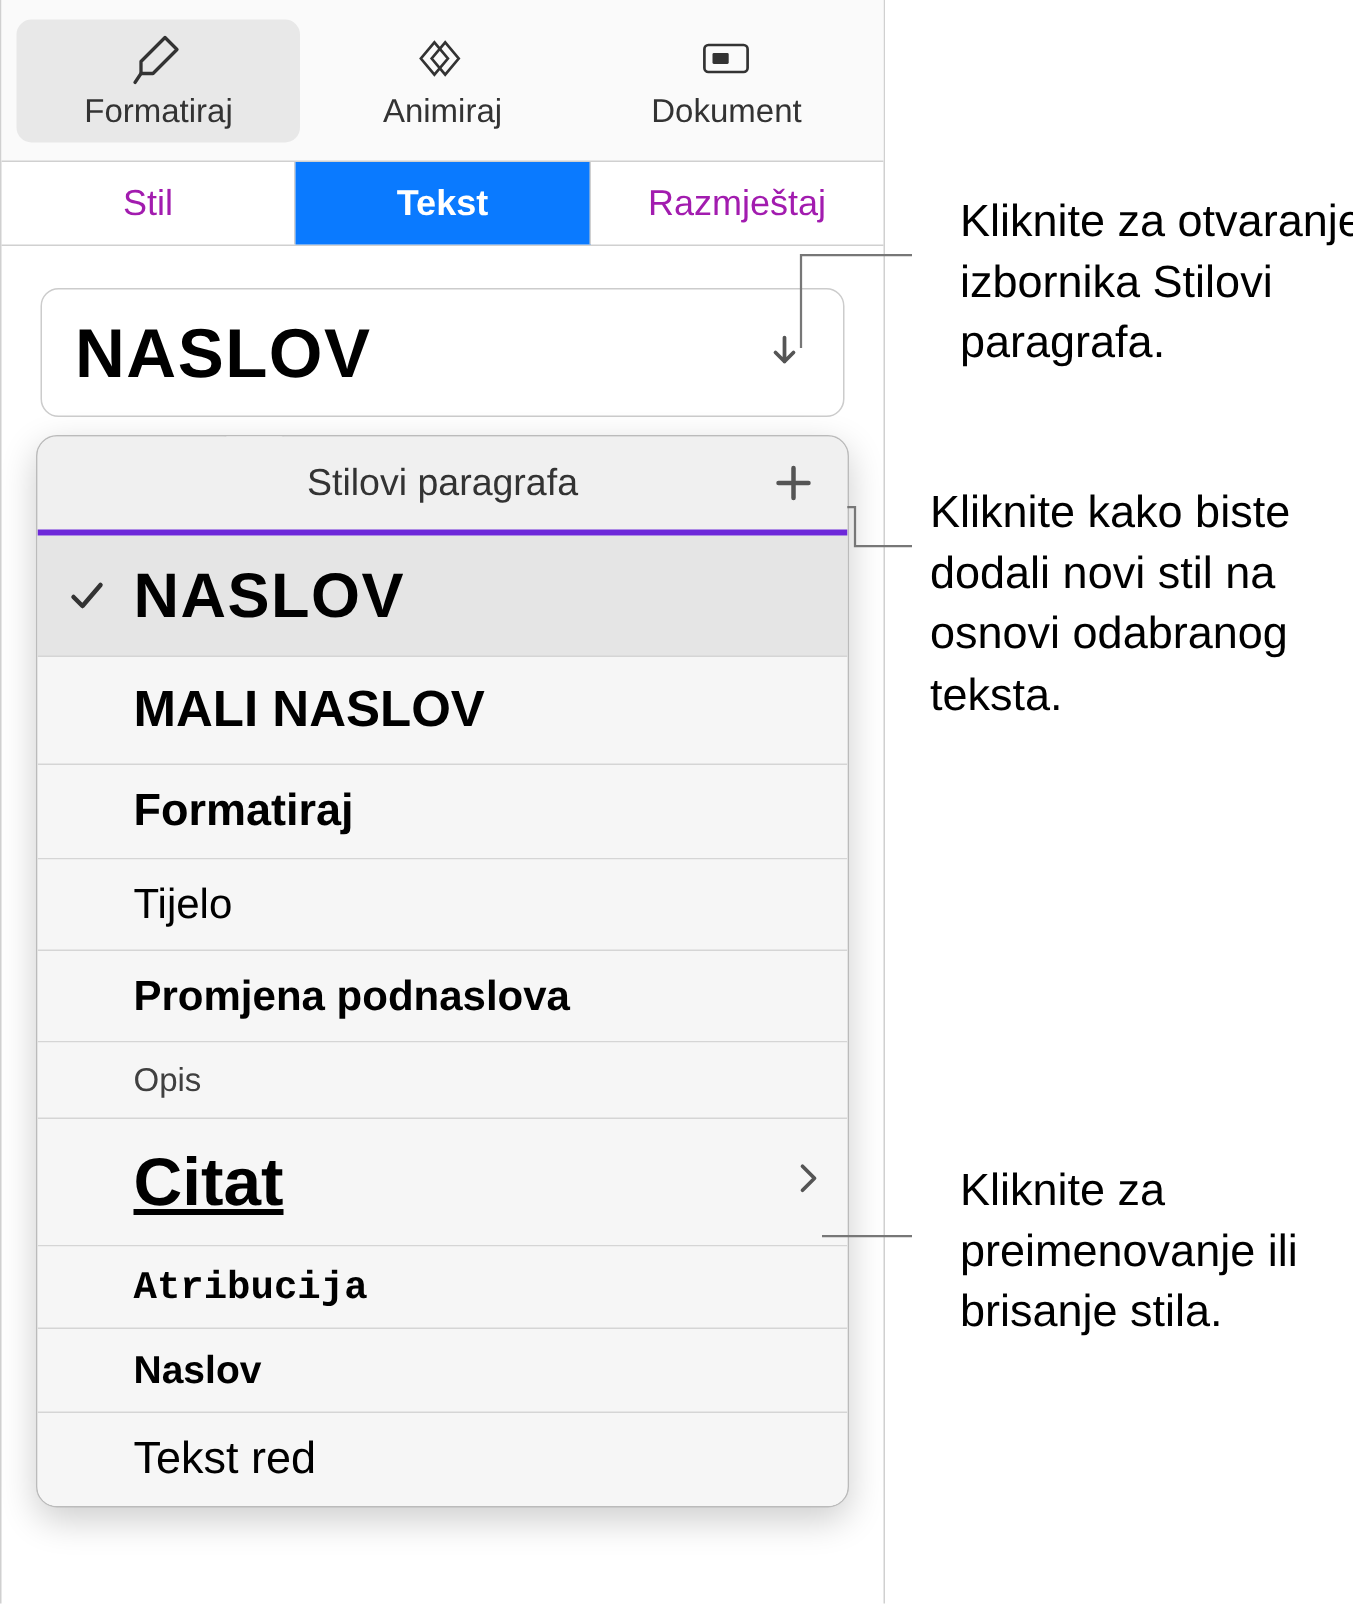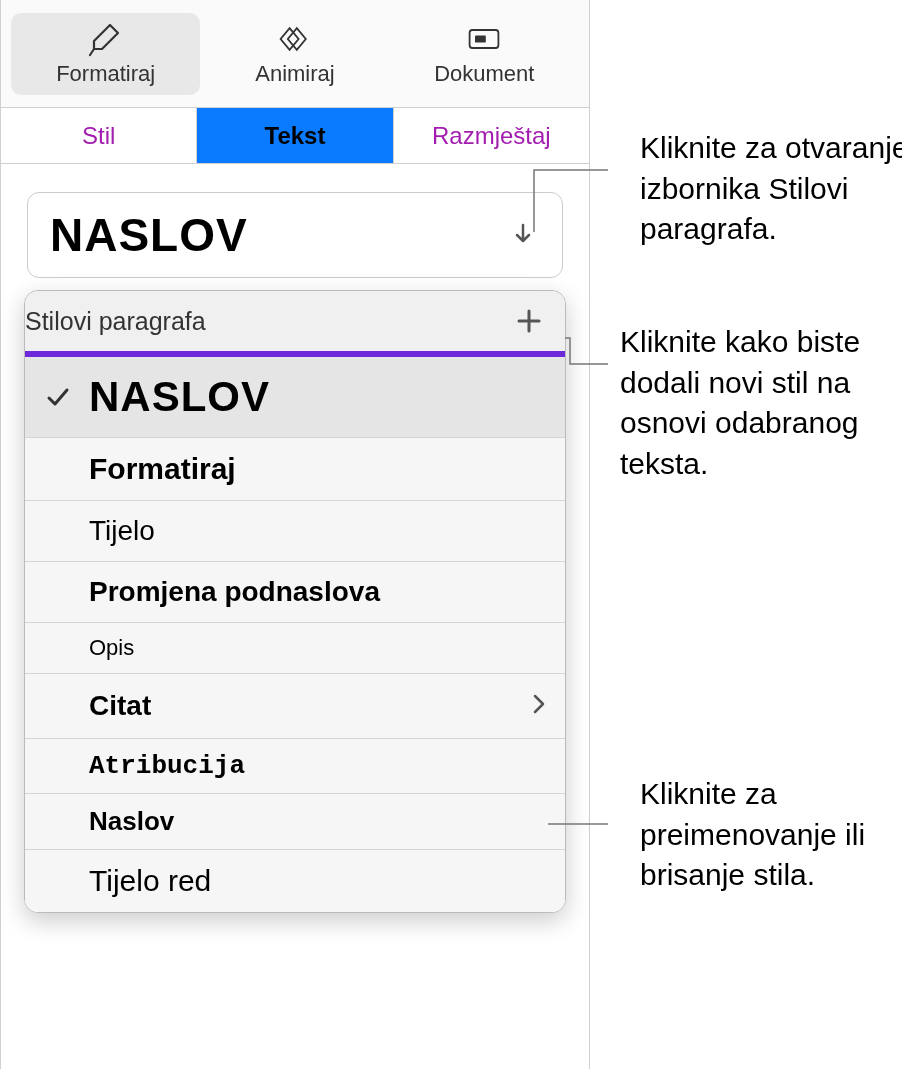--- a/index.html
+++ b/index.html
@@ -68,21 +68,21 @@
       font-size: 24px;
       color: #a21caf;
       cursor: pointer;
       border-right: 1px solid #d0d0d0;
     }
     .tab:last-child {
       border-right: none;
     }
     .tab.active {
       background: #0a7aff;
-      color: #000000;
+      color: #ffffff;
       font-weight: 600;
     }
     .style-selector-wrap {
       padding: 28px 26px 18px 26px;
       position: relative;
     }
     .style-selector {
       border: 1px solid #ccc;
       border-radius: 12px;
       height: 86px;
@@ -127,21 +127,22 @@
       border-left: 1px solid #bbb;
       border-top: 1px solid #bbb;
       transform: rotate(45deg);
       z-index: 1;
     }
     .popover-header {
       position: relative;
       height: 66px;
       display: flex;
       align-items: center;
-      border-bottom: 6px solid #6d28d9;
+      justify-content: center;
+      border-bottom: 4px solid #6d28d9;
       background: #f0f0f0;
       z-index: 2;
     }
     .popover-title {
       font-size: 25px;
       color: #333;
     }
     .popover-add {
       position: absolute;
       right: 18px;
@@ -201,28 +202,29 @@
       padding: 14px 0;
     }
     .style-name-body {
       font-size: 28px;
       font-weight: 400;
       padding: 14px 0;
     }
     .style-name-desc {
       font-size: 22px;
       font-weight: 400;
-      color: #000000;
+      color: #404040;
       padding: 12px 0;
       text-align: center;
     }
     .style-name-quote {
-      font-size: 28px;
+      font-size: 45px;
       font-weight: 700;
       padding: 16px 0;
+      text-decoration: underline;
     }
     .style-name-attr {
       font-size: 26px;
       font-weight: 700;
       padding: 12px 0;
       font-family: Liberation Mono, monospace;
     }
     .style-name-title2 {
       font-size: 26px;
       font-weight: 700;
@@ -330,20 +332,24 @@
       <li class="style-list-item selected">
         <span class="check-col">
           <svg width="26" height="26" viewBox="0 0 26 26">
             <path d="M4 14 L10 20 L22 6" stroke="#333" stroke-width="3" fill="none" stroke-linecap="round" stroke-linejoin="round"></path>
           </svg>
         </span>
         <span class="style-name-big">NASLOV</span>
       </li>
       <li class="style-list-item">
         <span class="check-col"></span>
+        <span class="style-name-small-title">MALI NASLOV</span>
+      </li>
+      <li class="style-list-item">
+        <span class="check-col"></span>
         <span class="style-name-sub">Formatiraj</span>
       </li>
       <li class="style-list-item">
         <span class="check-col"></span>
         <span class="style-name-body">Tijelo</span>
       </li>
       <li class="style-list-item">
         <span class="check-col"></span>
         <span class="style-name-subchange">Promjena podnaslova</span>
       </li>
@@ -361,21 +367,21 @@
       <li class="style-list-item">
         <span class="check-col"></span>
         <span class="style-name-attr">Atribucija</span>
       </li>
       <li class="style-list-item">
         <span class="check-col"></span>
         <span class="style-name-title2">Naslov</span>
       </li>
       <li class="style-list-item">
         <span class="check-col"></span>
-        <span class="style-name-agenda">Tijelo red</span>
+        <span class="style-name-agenda">Tekst red</span>
       </li>
     </ul>
 </div>
 
 <div class="callout callout-1">Kliknite za otvaranje izbornika Stilovi paragrafa.</div>
 <div class="callout callout-2">Kliknite kako biste dodali novi stil na osnovi odabranog teksta.</div>
 <div class="callout callout-3">Kliknite za preimenovanje ili brisanje stila.</div>
 
 <svg class="leader" style="left:0;top:0;position:absolute;" width="902" height="1069">
   <path d="M534 232 L534 170 L608 170"></path>

